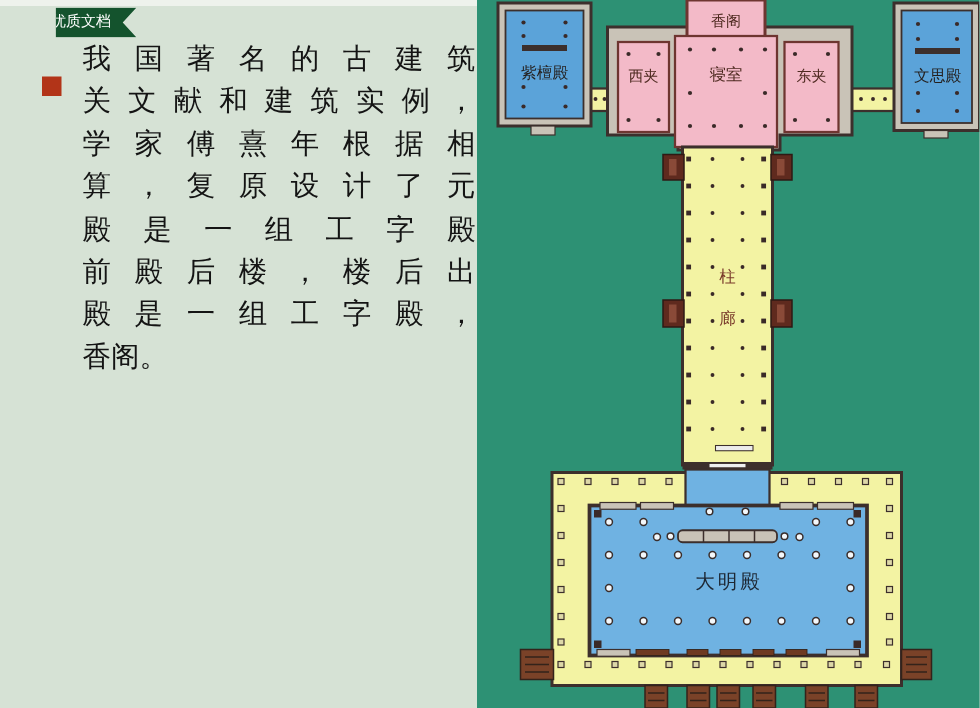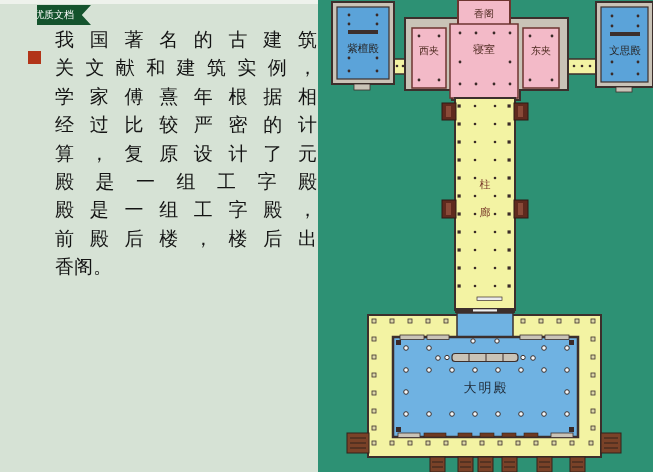--- a/index.html
+++ b/index.html
@@ -42,25 +42,24 @@
 <div class="quality-badge">
   <span>优质文档</span>
 </div>
 
 <div class="bullet-sq"></div>
 
 <div class="body-text">
   <div class="tl">我国著名的古建筑</div>
   <div class="tl">关文献和建筑实例，</div>
   <div class="tl">学家傅熹年根据相</div>
-  <div class="tl">经过比较严密的计</div>
   <div class="tl">算，复原设计了元</div>
   <div class="tl">殿是一组工字殿</div>
+  <div class="tl">前殿后楼，楼后出</div>
   <div class="tl">殿是一组工字殿，</div>
-  <div class="tl">前殿后楼，楼后出</div>
   <div class="tl" style="text-align-last:left">香阁。</div>
 </div>
 
 <div class="plan-wrap">
 <svg width="335" height="472" viewBox="0 0 335 472">
 
   <rect x="0" y="0" width="335" height="472" fill="#2d9174"></rect>
 
   <g>
     <rect x="74" y="59" width="15" height="15" stroke="#3c2f2c" stroke-width="1.5" fill="#f3f3a3"></rect>

